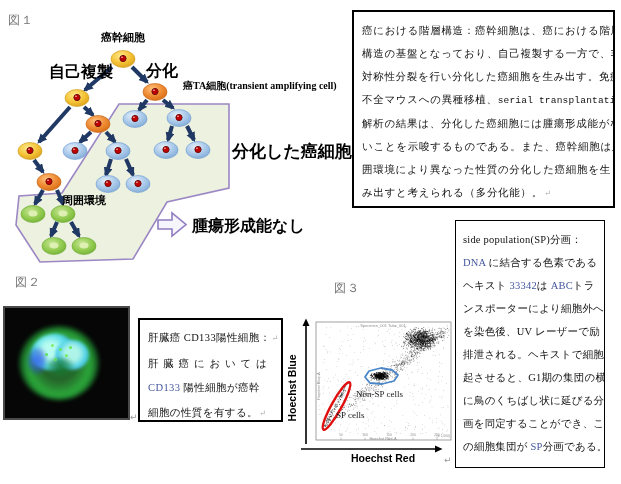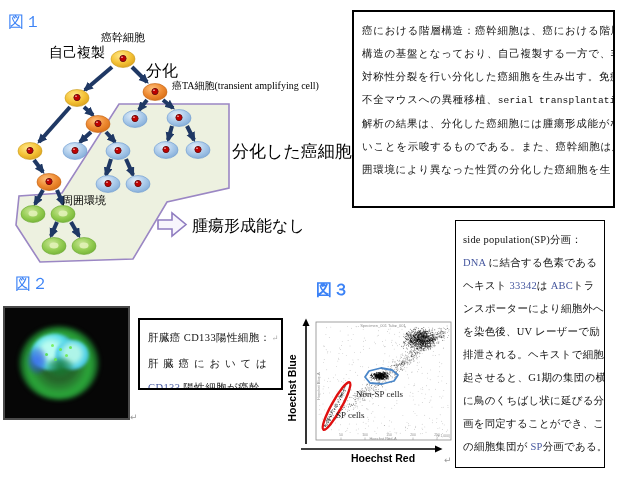--- a/index.html
+++ b/index.html
@@ -1,36 +1,36 @@
 <!DOCTYPE html>
 <html><head>
 <meta charset="utf-8">
 <style>
   html,body{margin:0;padding:0;background:#fff;}
   .canvas{position:relative;width:621px;height:484px;background:#ffffff;overflow:hidden;
           font-family:"Liberation Serif","DejaVu Serif",serif;color:#111;}
   .abs{position:absolute;}
   .flabel{position:absolute;white-space:nowrap;}
-  .figno{font-size:16px;letter-spacing:1px;color:#3b82f6;text-align:right;}
+  .figno{font-size:12px;letter-spacing:1px;color:#737373;text-align:right;}
   
   .txtbox{position:absolute;border:2px solid #000;background:#fff;box-sizing:border-box;overflow:hidden;}
   .txtbox .tline{white-space:nowrap;}
   #box1{left:352px;top:10px;width:263px;height:198px;padding:7px 8px 0;}
   #box1 .tline{font-size:10.5px;line-height:23px;letter-spacing:0.7px;}
-  #box2{left:138px;top:318px;width:145px;height:72px;padding:6px 8px 0;}
+  #box2{left:138px;top:318px;width:145px;height:104px;padding:6px 8px 0;}
   #box2 .tline{font-size:10.5px;line-height:24.5px;letter-spacing:0.4px;}
   #box3{left:455px;top:220px;width:150px;height:248px;padding:7px 7px 0;border-width:1.5px;}
   #box3 .tline{font-size:10.5px;line-height:23px;letter-spacing:0.2px;}
   .blue{color:#44569e;}
   .mono{font-family:"Liberation Mono","DejaVu Sans Mono",monospace;font-size:9.5px;letter-spacing:0.2px;}
   .mark{color:#a8a8a8;font-size:8px;margin-left:1px;}
   .wide{letter-spacing:4.8px;}
   .retmark{position:absolute;color:#999;font-size:9px;font-family:"DejaVu Sans",sans-serif;}
   
-  .f1t{font-size:11px;color:#000;}
+  .f1t{font-size:11px;color:#000;font-weight:bold;}
   
   #micro{left:3px;top:306px;width:127px;height:114px;background:#060606;border:2px solid #4a4a4a;box-sizing:border-box;overflow:hidden;}
   #micro .blob{position:absolute;border-radius:50%;}
   .b-green{left:14px;top:18px;width:80px;height:74px;filter:blur(2px);
      background:radial-gradient(circle at 50% 52%, rgba(70,200,80,0.50) 30%, rgba(46,180,62,0.95) 56%, rgba(22,120,42,0.55) 72%, rgba(0,40,10,0) 82%);}
   .b-core1{left:26px;top:26px;width:44px;height:36px;filter:blur(1.5px);transform:rotate(-14deg);
      background:radial-gradient(circle at 45% 45%, #b8fcf0 0 25%, #55dcea 55%, rgba(60,160,230,0.55) 80%, rgba(0,0,0,0) 95%);}
   .b-core2{left:50px;top:32px;width:34px;height:30px;filter:blur(1.5px);
      background:radial-gradient(circle at 50% 45%, #aef4e8 0 30%, #4fd0e8 60%, rgba(60,150,230,0.5) 85%, rgba(0,0,0,0) 95%);}
   .b-blue{left:23px;top:39px;width:18px;height:27px;filter:blur(2px);
@@ -182,55 +182,56 @@
           <ellipse cx="54" cy="245.5" rx="4.5" ry="3" fill="#E2F2B8" opacity="0.9"></ellipse>
         </g>
         <g>
           <ellipse cx="84" cy="246" rx="12" ry="8.5" fill="url(#gG)" stroke="#69A832" stroke-width="0.6"></ellipse>
           <ellipse cx="84" cy="245.5" rx="4.5" ry="3" fill="#E2F2B8" opacity="0.9"></ellipse>
         </g>
       </g>
   </svg>
 
   <div class="flabel f1t" style="left:101px;top:30px;">癌幹細胞</div>
-  <div class="flabel f1t" style="left:49px;top:44px;font-size:14px;">自己複製</div>
+  <div class="flabel f1t" style="left:49px;top:62px;font-size:16px;">自己複製</div>
   <div class="flabel f1t" style="left:146px;top:61px;font-size:16px;">分化</div>
-  <div class="flabel f1t" style="left:172px;top:79px;font-size:10px;">癌TA細胞(transient amplifying cell)</div>
+  <div class="flabel f1t" style="left:183px;top:79px;font-size:10px;">癌TA細胞(transient amplifying cell)</div>
   <div class="flabel f1t" style="left:232px;top:140px;font-size:17px;">分化した癌細胞</div>
   <div class="flabel f1t" style="left:62px;top:193px;">周囲環境</div>
   <div class="flabel f1t" style="left:192px;top:216px;font-size:16px;">腫瘍形成能なし</div>
 
   <div id="box1" class="txtbox">
       <div class="tline"><span>癌における階層構造：癌幹細胞は、癌における階層</span></div>
       <div class="tline"><span>構造の基盤となっており、自己複製する一方で、非</span></div>
       <div class="tline"><span>対称性分裂を行い分化した癌細胞を生み出す。免疫</span></div>
       <div class="tline"><span>不全マウスへの異種移植、</span><span class="mono">serial transplantation</span></div>
       <div class="tline"><span>解析の結果は、分化した癌細胞には腫瘍形成能がな</span></div>
       <div class="tline"><span>いことを示唆するものである。また、癌幹細胞は周</span></div>
       <div class="tline"><span>囲環境により異なった性質の分化した癌細胞を生</span></div>
+      <div class="tline"><span>み出すと考えられる（多分化能）。</span><span class="mark">↵</span></div>
     </div>
 
   <div class="flabel figno" style="left:15px;top:274px;">図２</div>
   <div id="micro" class="abs">
     <div class="blob b-green"></div>
     <div class="blob b-core1"></div>
     <div class="blob b-core2"></div>
     <div class="blob b-blue"></div>
     <div class="blob b-notch"></div>
     <div class="blob b-speck"></div>
   </div>
 
   <div id="box2" class="txtbox">
       <div class="tline"><span>肝臓癌 CD133陽性細胞：</span><span class="mark">↵</span></div>
       <div class="tline"><span class="wide">肝臓癌においては</span></div>
       <div class="tline"><span class="blue">CD133</span><span> 陽性細胞が癌幹</span></div>
       <div class="tline"><span>細胞の性質を有する。</span><span class="mark">↵</span></div>
     </div>
 
-  <div class="flabel figno" style="left:316px;top:280px;font-weight:bold;">図３</div>
+  <div class="flabel figno" style="left:334px;top:280px;">図３</div>
 
   <svg id="fig3svg" class="abs" style="left:283px;top:316px;" width="172" height="154" viewBox="0 0 172 154">
     <defs>
       <clipPath id="plotclip">
           <rect x="33" y="6" width="135" height="118"></rect>
         </clipPath>
     </defs>
 
     <rect x="33" y="6" width="135" height="118" fill="#ffffff" stroke="#8a8a8a" stroke-width="0.8"></rect>
     <text x="100" y="10.5" font-size="4" text-anchor="middle" class="tiny">Specimen_001 Tube_001</text>

